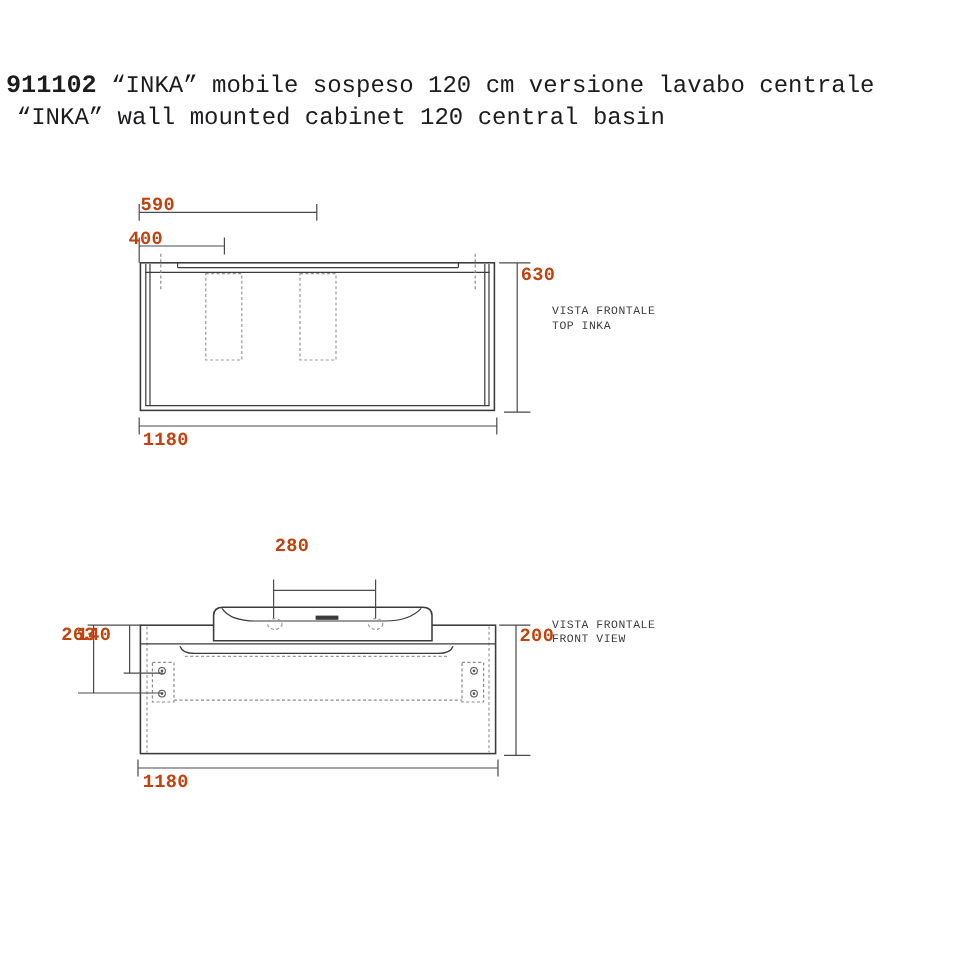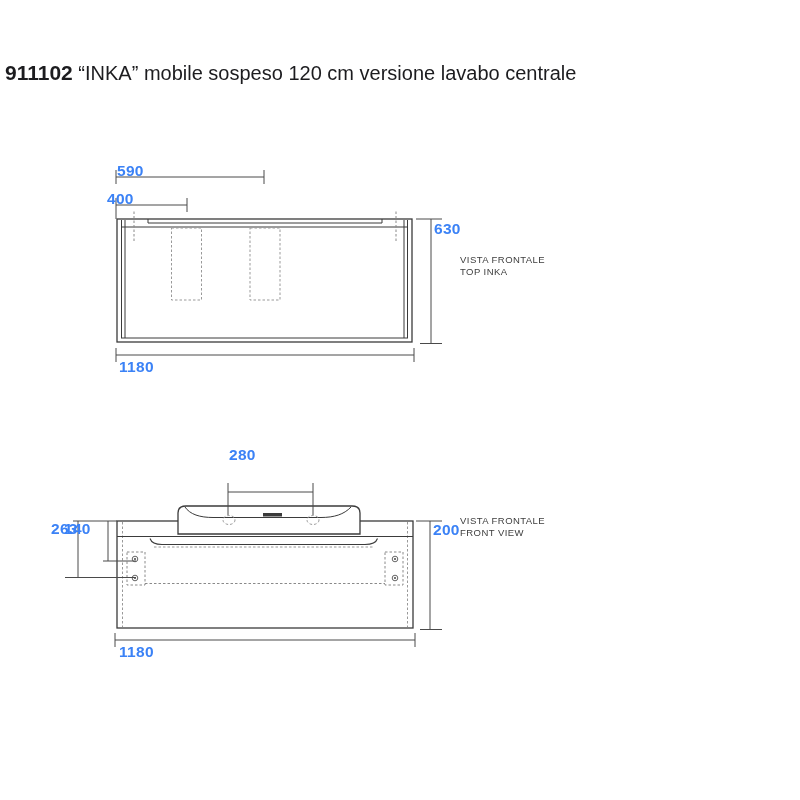--- a/index.html
+++ b/index.html
@@ -1,24 +1,24 @@
 <!DOCTYPE html>
 <html><head>
 <meta charset="utf-8">
 <style>
   html,body{margin:0;padding:0;background:#fff;}
   #page{position:relative;width:800px;height:800px;background:#ffffff;
-        font-family:Liberation Sans, sans-serif;overflow:hidden;}
+        font-family:Liberation Mono, monospace;overflow:hidden;}
   #drawing-svg{position:absolute;left:0;top:0;}
   .title-block{position:absolute;left:5px;top:60px;color:#1c1c1f;
         font-size:20px;line-height:26px;white-space:nowrap;}
   .title-code{font-weight:bold;font-size:21px;}
   .title-line2{margin-left:9px;}
   .dim{position:absolute;font-weight:bold;font-size:15.5px;letter-spacing:0.3px;
-        color:#3b82f6;white-space:nowrap;}
+        color:#c2410c;white-space:nowrap;}
   .caption{position:absolute;font-size:9.5px;letter-spacing:0.45px;
         line-height:12px;color:#3d3d3d;white-space:nowrap;}
 </style>
 </head>
 <body>
 
 <div id="page">
 
   <svg id="drawing-svg" width="800" height="800" viewBox="0 0 800 800">
 
@@ -97,20 +97,21 @@
       <path d="M103,561 H136 M65,577.5 H136"></path>
 
       <path d="M430,521 V630 M416,521 H442 M420,629.5 H442"></path>
 
       <path d="M115,640 H415 M115,633 V647 M415,633 V647"></path>
     </g>
   </svg>
 
   <div class="title-block">
     <div><span class="title-code">911102</span> <span>“INKA” mobile sospeso 120 cm versione lavabo centrale</span></div>
+    <div class="title-line2"><span>“INKA” wall mounted cabinet 120 central basin</span></div>
   </div>
 
   <div class="dim" style="left:117px;top:162px">590</div>
   <div class="dim" style="left:107px;top:190px">400</div>
   <div class="dim" style="left:434px;top:220px">630</div>
   <div class="dim" style="left:119px;top:358px">1180</div>
   <div class="caption" style="left:460px;top:254px">
     <div>VISTA FRONTALE</div>
     <div>TOP INKA</div>
   </div>

